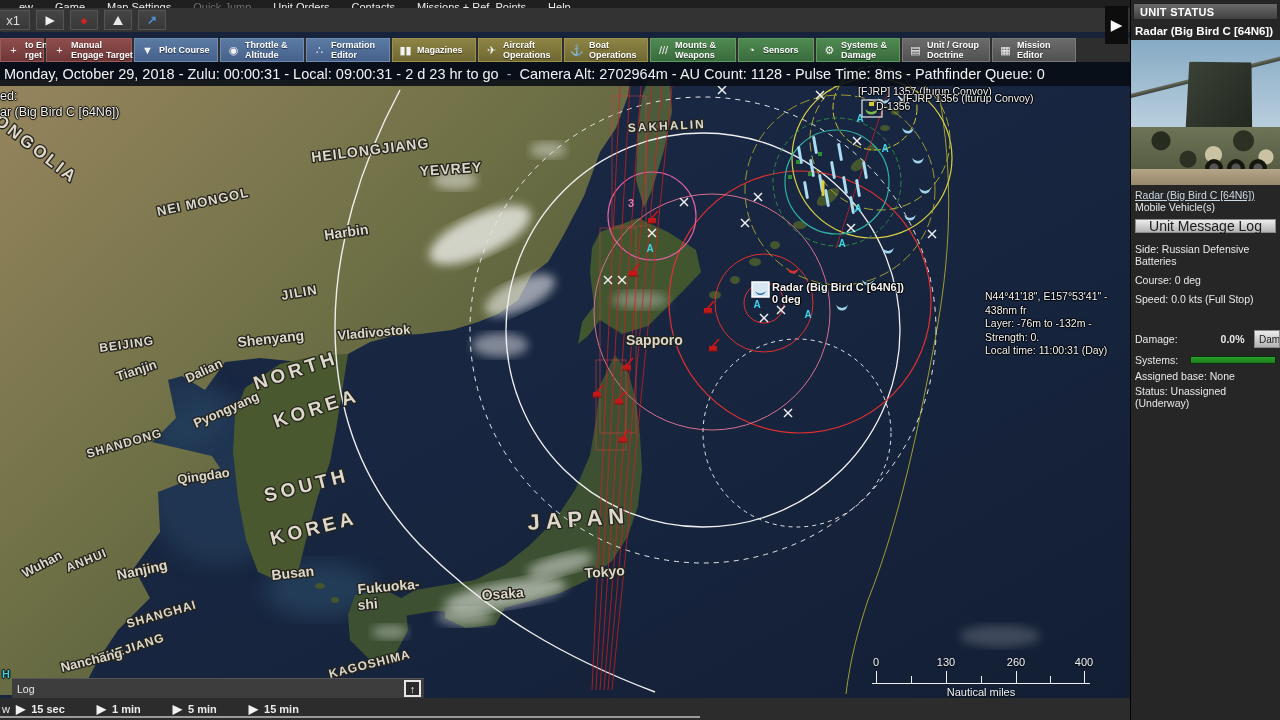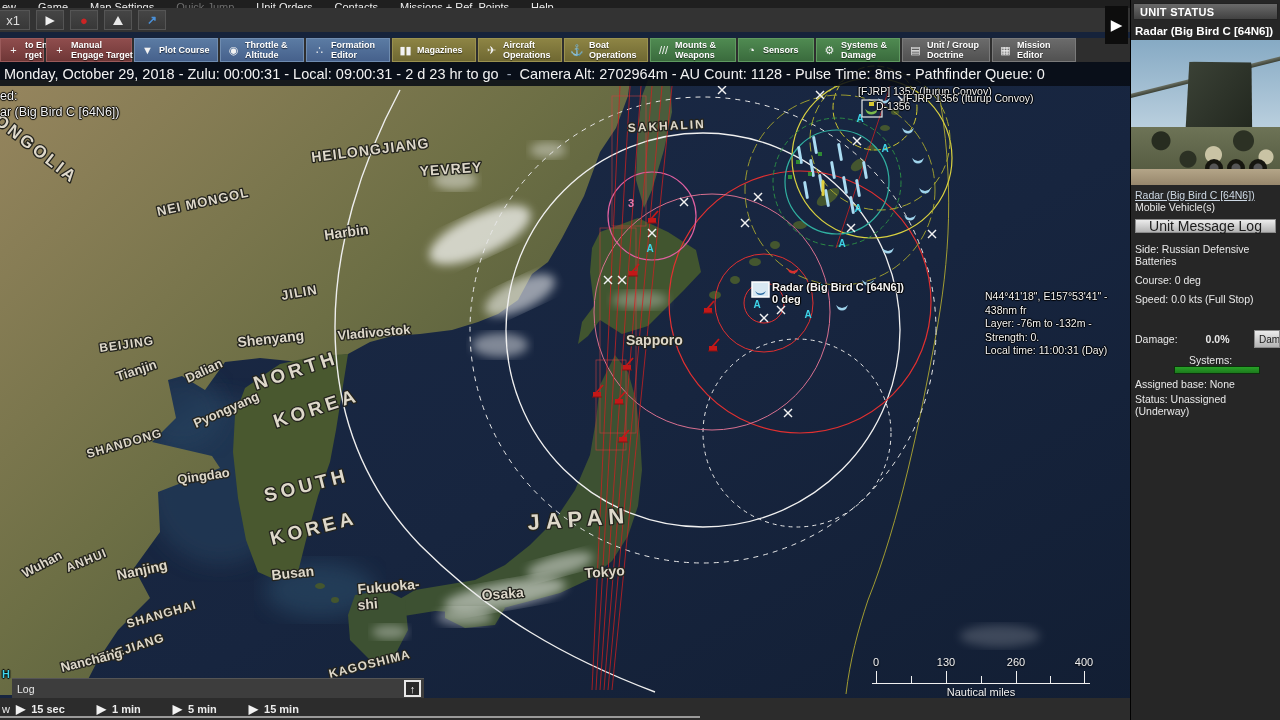--- a/index.html
+++ b/index.html
@@ -4,21 +4,21 @@
 <style>
   * { margin:0; padding:0; box-sizing:border-box; }
   html,body { width:1280px; height:720px; overflow:hidden; background:#111;
     font-family:"Liberation Sans", sans-serif; }
   #stage { position:relative; width:1280px; height:720px; }
 
   
   #menubar { position:absolute; left:0; top:0; width:1130px; height:14px;
     background:#1f1f1f; display:flex; align-items:center; gap:0; z-index:30;}
   .menu-item { color:#eee; font-size:11px; padding:0 11px; white-space:nowrap; }
-  .menu-item.first { padding-left:2px; }
+  .menu-item.first { padding-left:19px; }
   .menu-item.disabled { color:#6e6e6e; }
 
   #transportbar { position:absolute; left:0; top:8px; width:1130px; height:24px;
     background:#333; z-index:30; display:flex; align-items:center; }
   .tbtn { height:20px; margin:0 3px; background:linear-gradient(#454545,#383838);
     border:1px solid #555; color:#eee; display:flex; align-items:center;
     justify-content:center; font-size:12px; }
   .tbtn.speed { width:34px; margin-left:-4px; color:#ddd; font-size:13px;}
   .tbtn.sq { width:28px; }
   .trapezoid { width:0; height:0; border-bottom:9px solid #e8e8e8;
@@ -99,26 +99,26 @@
   .wheel { position:absolute; bottom:8px; width:18px; height:18px; border-radius:50%;
     background:radial-gradient(circle at 50% 50%, #555 0 4px, #16160f 5px); }
   #up-link { padding:4px 4px 0 4px; color:#cdd8e4; text-decoration:underline; }
   #up-sub { padding:0 4px 4px 4px; color:#e8e8e8; }
   #up-msgbtn { margin:2px 4px 6px 4px; height:14px;
     background:linear-gradient(#ececec,#b3b3b3); border:1px solid #8a8a8a;
     color:#1a1a1a; font-size:14px; display:flex; align-items:center;
     justify-content:center; }
   .up-line { padding:4px 16px 3px 4px; }
   #up-damage-row { display:flex; align-items:center; margin-top:22px; padding:0 0 0 4px;}
-  #up-damage-row .dval { font-weight:bold; margin-left:28px; }
+  #up-damage-row .dval { font-weight:bold; margin-left:43px; }
   #up-dambtn { margin-left:auto; height:18px; width:26px;
     background:linear-gradient(#ececec,#b3b3b3); border:1px solid #8a8a8a;
     color:#1a1a1a; font-size:10px; display:flex; align-items:center;
     justify-content:flex-start; padding-left:4px; overflow:hidden;}
-  #up-sys-row { display:flex; align-items:center; padding:6px 0 2px 10px;flex-direction:column; }
+  #up-sys-row { display:flex; align-items:center; padding:6px 0 2px 4px; }
   #sysbar { margin-left:12px; width:86px; height:8px; border:1px solid #0c300c;
     background:linear-gradient(#27a127,#1d7a1d); }
 
   
   #logbar { position:absolute; left:12px; top:678px; width:412px; height:20px;
     background:#3d3d3d; border-top:1px solid #555; z-index:20; display:flex;
     align-items:center; color:#e8e8e8; font-size:10.5px; padding-left:5px; }
   #log-upbtn { position:absolute; right:3px; top:1px; width:17px; height:17px;
     border:2px solid #e8e8e8; background:#2a2a2a; color:#fff; display:flex;
     align-items:center; justify-content:center; font-size:11px; font-weight:bold;}

